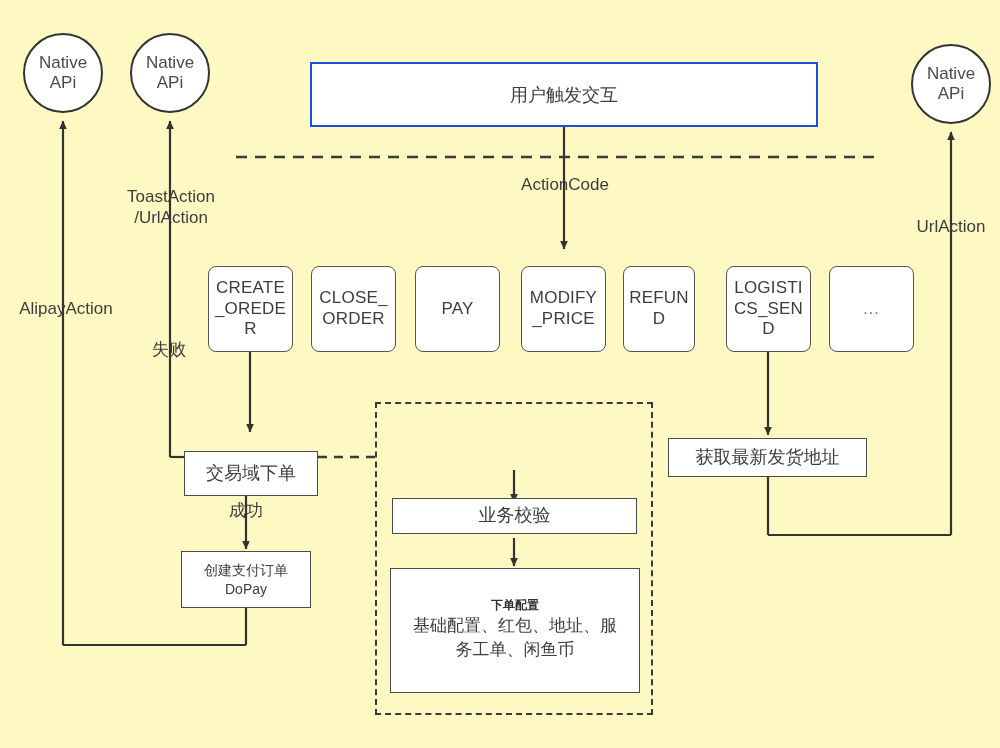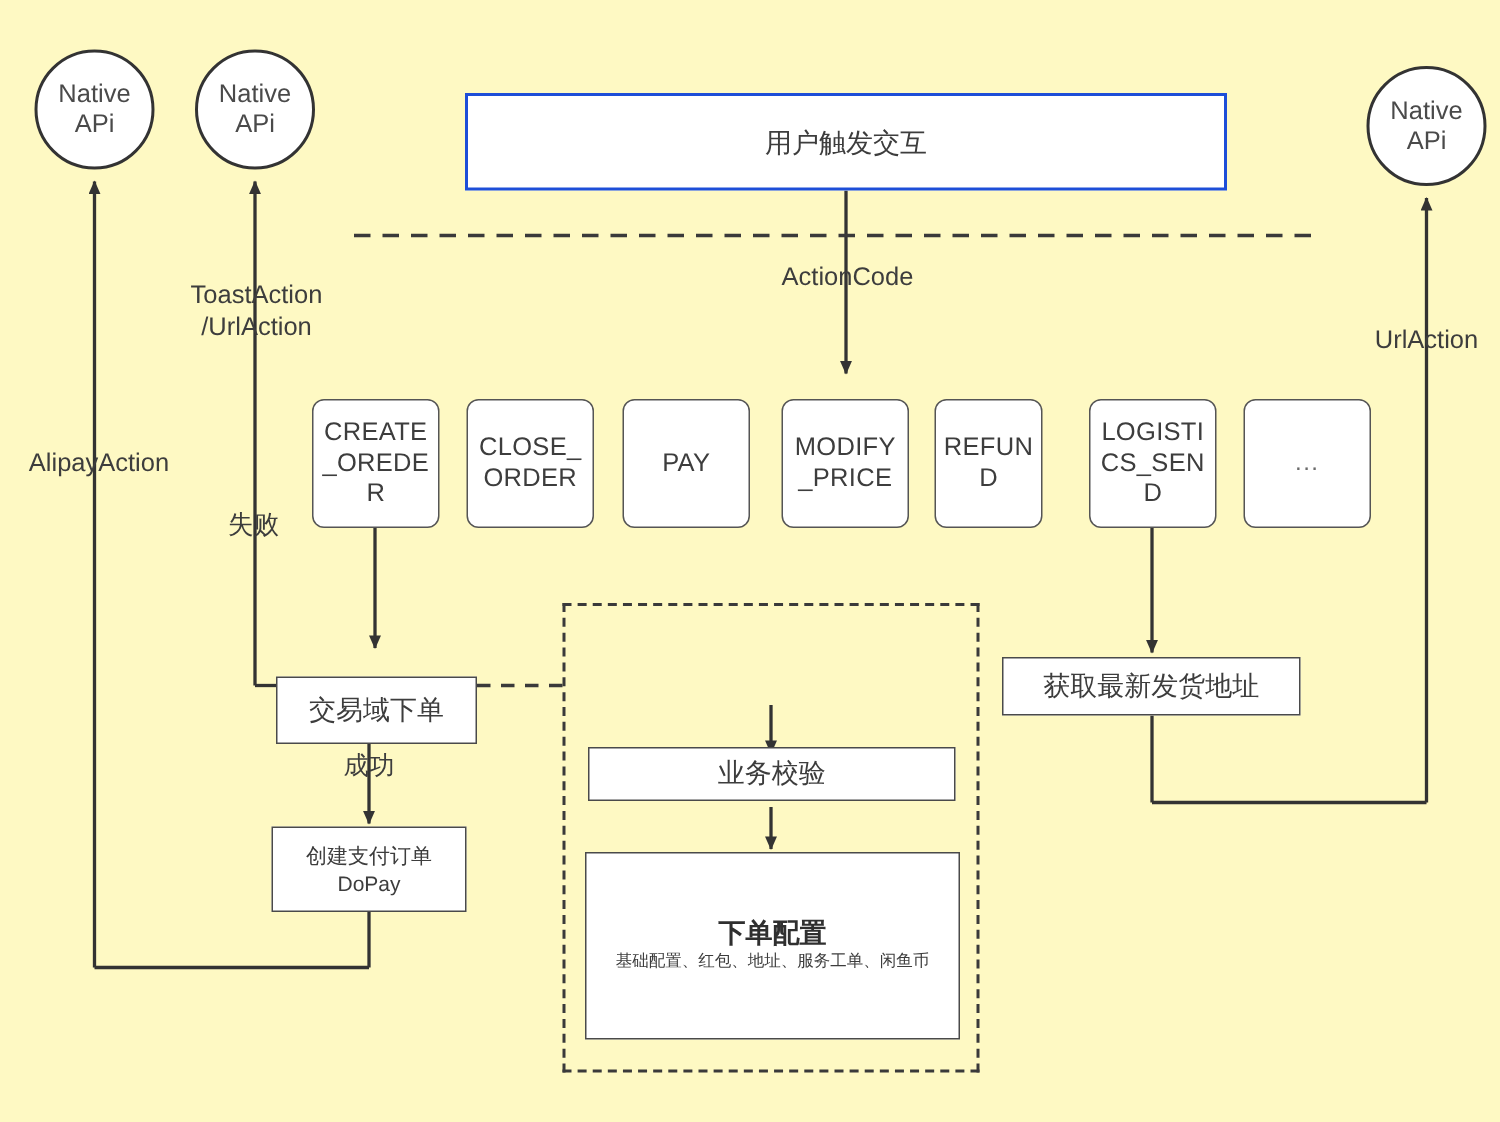--- a/index.html
+++ b/index.html
@@ -70,25 +70,25 @@
   .edge-label {
     position: absolute;
     color: #3d3d3d;
     font-size: 17px;
     line-height: 1.25;
     white-space: pre;
     text-align: center;
   }
   .config-title {
     font-weight: bold;
-    font-size: 18px;
+    font-size: 12px;
     color: #2f2f2f;
   }
   .config-body {
-    font-size: 11px;
+    font-size: 17px;
     line-height: 1.45;
     color: #3d3d3d;
     padding: 0 14px;
   }
   .ellipsis-dots {
     font-size: 16px;
     color: #6a6a6a;
     letter-spacing: 1px;
   }
 </style>

